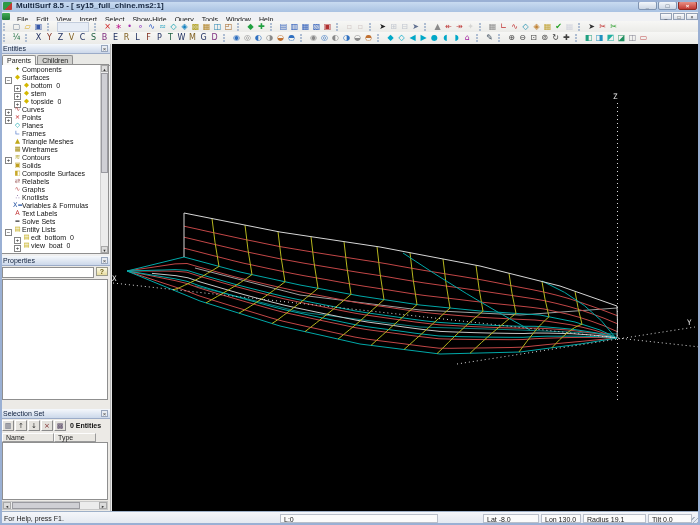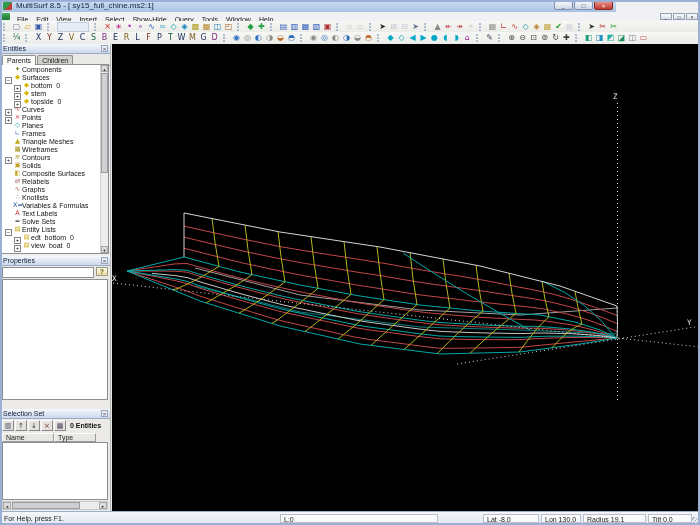--- a/index.html
+++ b/index.html
@@ -1,22 +1,22 @@
 <!DOCTYPE html>
 <html><head>
 <meta charset="utf-8">
 <style>
   html,body{margin:0;padding:0;background:#444;}
   .win{position:relative;width:700px;height:525px;background:#f0f0f0;overflow:hidden;
        font-family:"Liberation Sans",sans-serif;-webkit-font-smoothing:antialiased;}
   .win .frame{position:absolute;inset:0;border:2px solid #9ab0d4;pointer-events:none;z-index:99;}
 
   
-  .titlebar{position:absolute;left:0;top:0;width:616px;height:12px;
-    background:linear-gradient(#cfe0f3,#a9c2e2);border-bottom:1px solid #8aa4c8;}
+  .titlebar{position:absolute;left:0;top:0;width:700px;height:12px;
+    background:linear-gradient(#cfe0f3,#a9c2e2);border-bottom:1px solid #8aa4c8;font-weight:bold;}
   .appicon{position:absolute;left:3px;top:2px;width:9px;height:8px;
     background:linear-gradient(135deg,#2f9a46 55%,#c23a33 55%);border-radius:1px;}
   .apptitle{position:absolute;left:16px;top:1px;font-size:8px;color:#16263f;white-space:nowrap;}
   .winbtns{position:absolute;right:3px;top:1px;display:flex;gap:1px;}
   .wbtn{width:19px;height:9px;font-size:6px;line-height:8px;text-align:center;color:#324055;
     background:linear-gradient(#f4f7fb,#ccd6e4);border:1px solid #7f93b1;border-radius:2px;box-sizing:border-box;}
   .wbtn.close{background:linear-gradient(#e89186,#c23a33);color:#fff;border-color:#8e2a24;}
 
   
   .menubar{position:absolute;left:0;top:12px;width:700px;height:9px;background:#f0f1f4;

